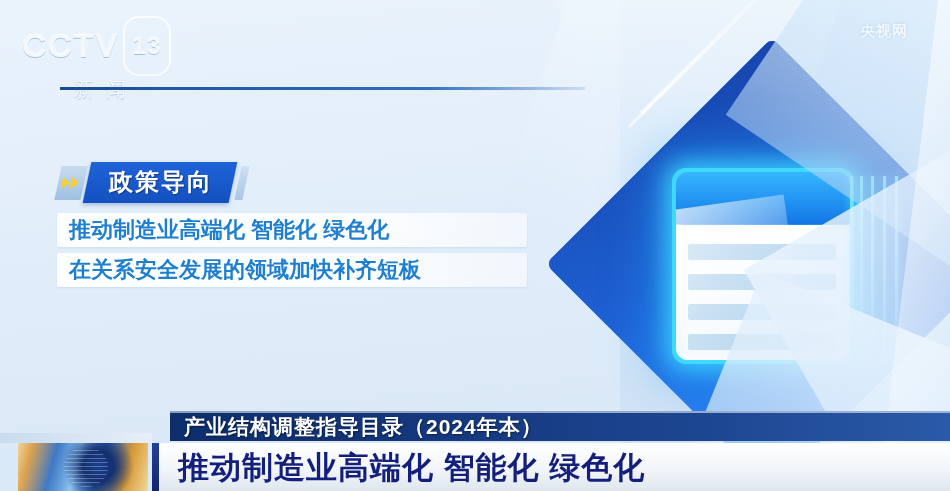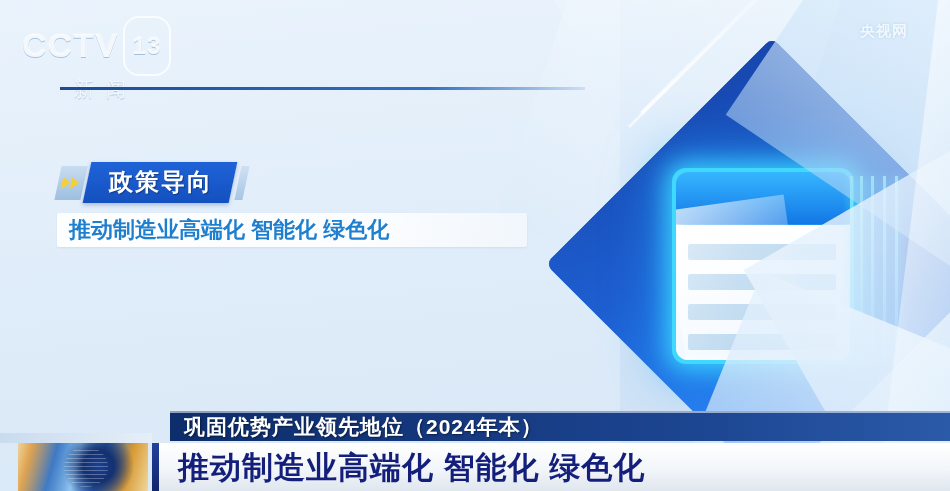--- a/index.html
+++ b/index.html
@@ -312,25 +312,28 @@
     <div class="policy-tab">
       <span>政策导向</span>
     </div>
     <div class="tab-slash"></div>
   </div>
 
   <div class="list">
     <div class="row">
       <span>推动制造业高端化  智能化  绿色化</span>
     </div>
+    <div class="row">
+      <span>在关系安全发展的领域加快补齐短板</span>
+    </div>
   </div>
 
   <div class="bug-strip"></div>
   <div class="lt-top">
-    <span>巩固优势产业领先地位（2024年本）</span>
+    <span>产业结构调整指导目录（2024年本）</span>
   </div>
   <div class="lt-bottom">
     <span>推动制造业高端化 智能化 绿色化</span>
   </div>
   <div class="lt-bar"></div>
 
   <div class="globe-bug">
     <div class="grid"></div>
     <div class="sweep"></div>
   </div>

